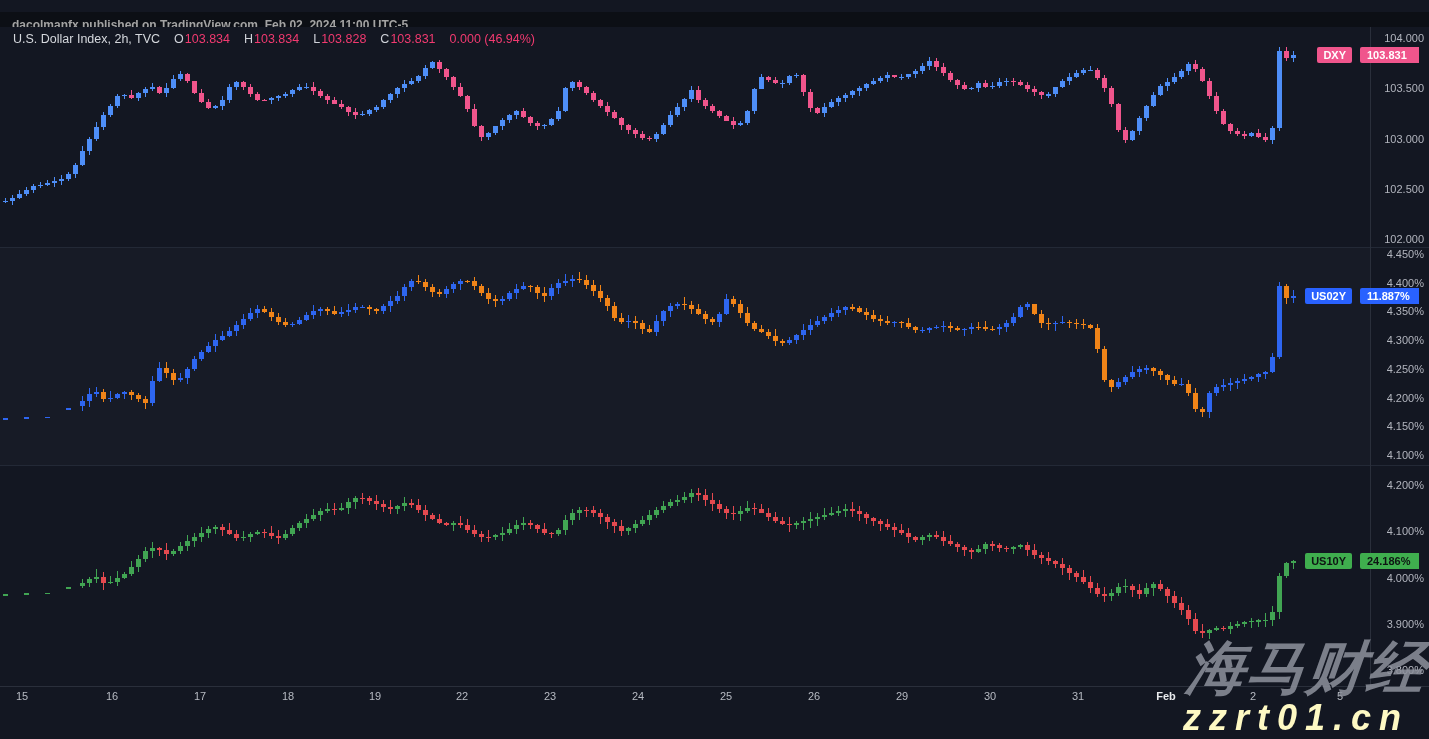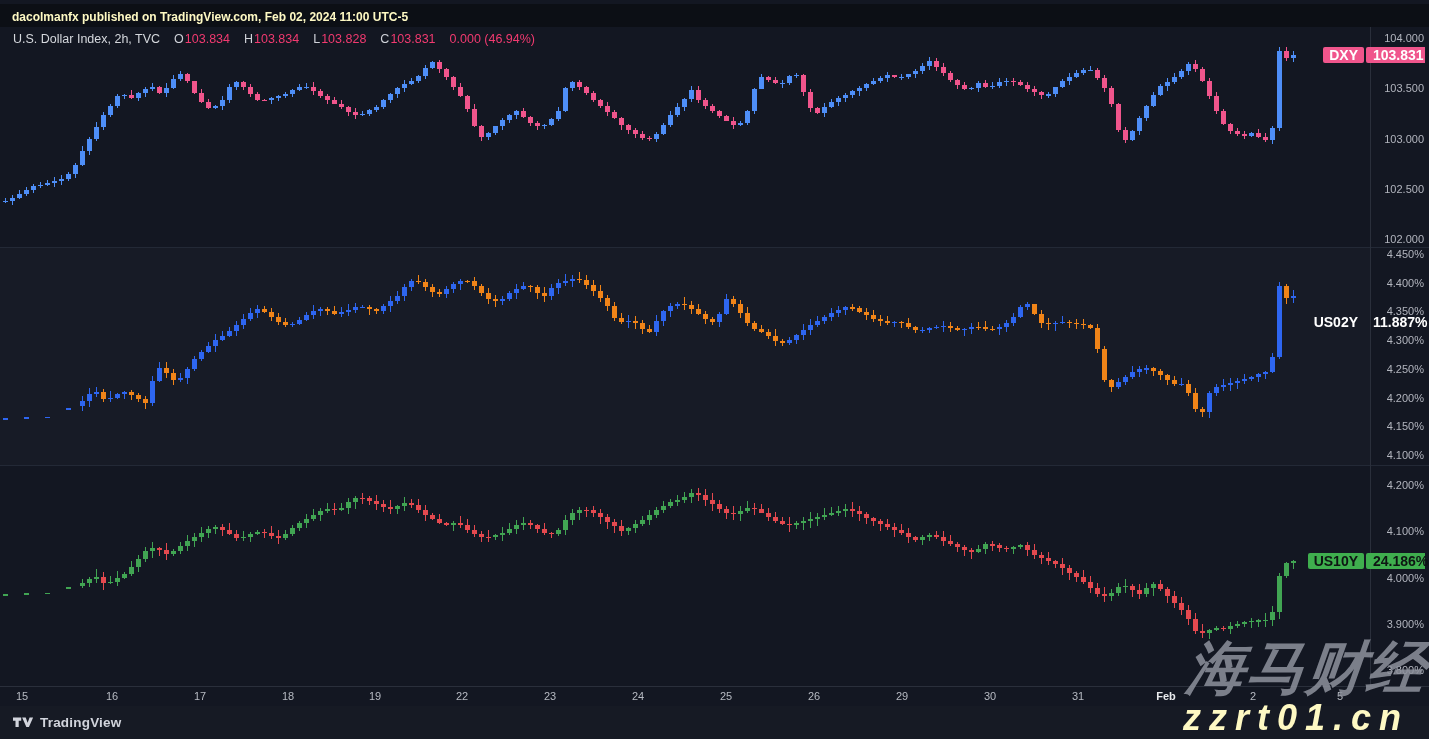--- a/index.html
+++ b/index.html
@@ -1,34 +1,34 @@
 <!DOCTYPE html>
 <html><head>
 <meta charset="utf-8">
 <style>
   html,body{margin:0;padding:0;background:#0c0f15;}
   #root{position:relative;width:1429px;height:739px;overflow:hidden;
         font-family:"Liberation Sans",sans-serif;background:#131722;}
-  .header{position:absolute;left:0;top:4px;width:1429px;height:27px;background:#0c0f15;
-          color:#fef9c3;font-size:12px;font-weight:600;line-height:27px;padding-left:12px;
+  .header{position:absolute;left:0;top:12px;width:1429px;height:27px;background:#0c0f15;
+          color:#a3a3a3;font-size:12px;font-weight:600;line-height:27px;padding-left:12px;
           box-sizing:border-box;}
   .chart-area{position:absolute;left:0;top:27px;width:1429px;height:679px;background:#131722;}
   #chart-svg{position:absolute;left:0;top:-27px;width:1429px;height:739px;}
   .legend{position:absolute;left:13px;top:5px;display:flex;gap:14px;font-size:12.5px;
           color:#d5d8dd;white-space:nowrap;align-items:baseline;}
   .legend .pair{display:flex;gap:1px;}
   .legend .lab{color:#cfd2d9;}
   .legend .val{color:#f23a70;}
   .legend .chg{color:#f23a70;}
-  .pill{position:absolute;right:4px;height:16px;display:flex;gap:2px;font-size:14px;
+  .pill{position:absolute;right:10px;height:16px;display:flex;gap:8px;font-size:11px;
         font-weight:700;line-height:16px;}
   .pill-sym{padding:0 6px;border-radius:2px;}
   .pill-val{width:59px;box-sizing:border-box;padding-left:7px;border-radius:2px 0 0 2px;}
   .pill-dxy  .pill-sym,.pill-dxy  .pill-val{background:#f0558c;color:#ffffff;}
-  .pill-us02y .pill-sym,.pill-us02y .pill-val{background:#2962ff;color:#ffffff;margin-top:26px;}
+  .pill-us02y .pill-sym,.pill-us02y .pill-val{background:#2962ff;color:#ffffff;}
   .pill-us10y .pill-sym,.pill-us10y .pill-val{background:#3fae4e;color:#0e1513;}
   .pill-dxy{top:20px;}   
   .pill-us02y{top:261px;}
   .pill-us10y{top:526px;}
   .footer{position:absolute;left:0;top:706px;width:1429px;height:33px;background:#161a24;
           display:flex;align-items:center;gap:7px;padding-left:13px;box-sizing:border-box;}
   .footer .brand{color:#d1d4dc;font-size:13.5px;font-weight:700;letter-spacing:.2px;}
   .tv-logo{display:inline-flex;}
   .wm1{position:absolute;right:2px;top:638px;font-size:58px;font-weight:800;font-style:italic;
        letter-spacing:2px;color:#8e929d;opacity:.85;transform:skewX(-6deg);white-space:nowrap;
@@ -1208,26 +1208,17 @@
     <div class="pill pill-us02y">
       <span class="pill-sym">US02Y</span>
       <span class="pill-val">11.887%</span>
     </div>
     <div class="pill pill-us10y">
       <span class="pill-sym">US10Y</span>
       <span class="pill-val">24.186%</span>
     </div>
   </div>
 
-  <div class="footer">
-    <span class="tv-logo">
-      <svg width="20" height="13" viewBox="0 0 28 17" fill="#d1d4dc" shape-rendering="auto">
-        <path d="M0,1.5 h11.5 v4.4 h-3.5 v9 h-4.5 v-9 H0 z"></path>
-        <path d="M12.8,1.5 h5 l2.7,7.2 2.7,-7.2 h5 l-5.9,13.4 h-3.6 z"></path>
-      </svg>
-    </span>
-    <span class="brand">TradingView</span>
-  </div>
 
   <div class="wm1">海马财经</div>
   <div class="wm2">zzrt01.cn</div>
 
 </div>
 
 </body></html>

